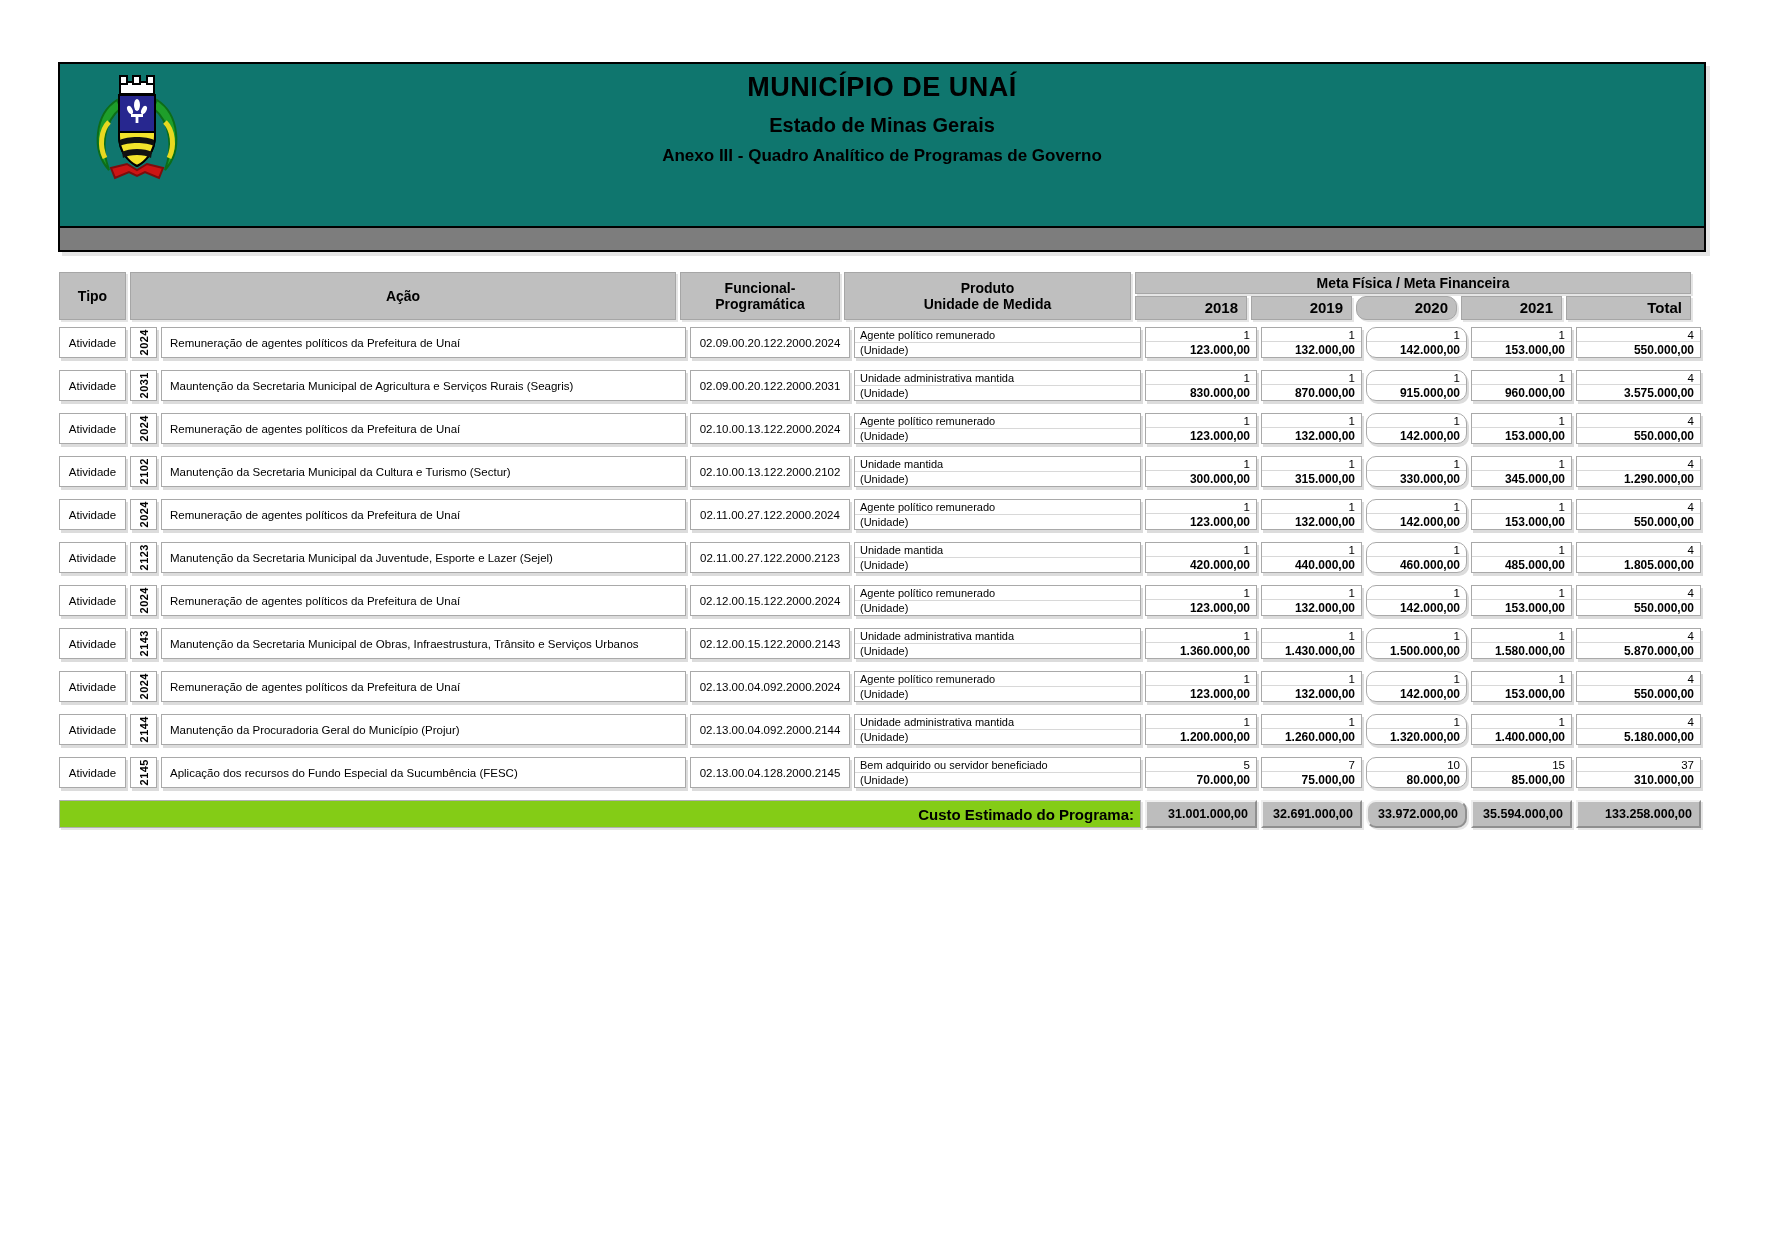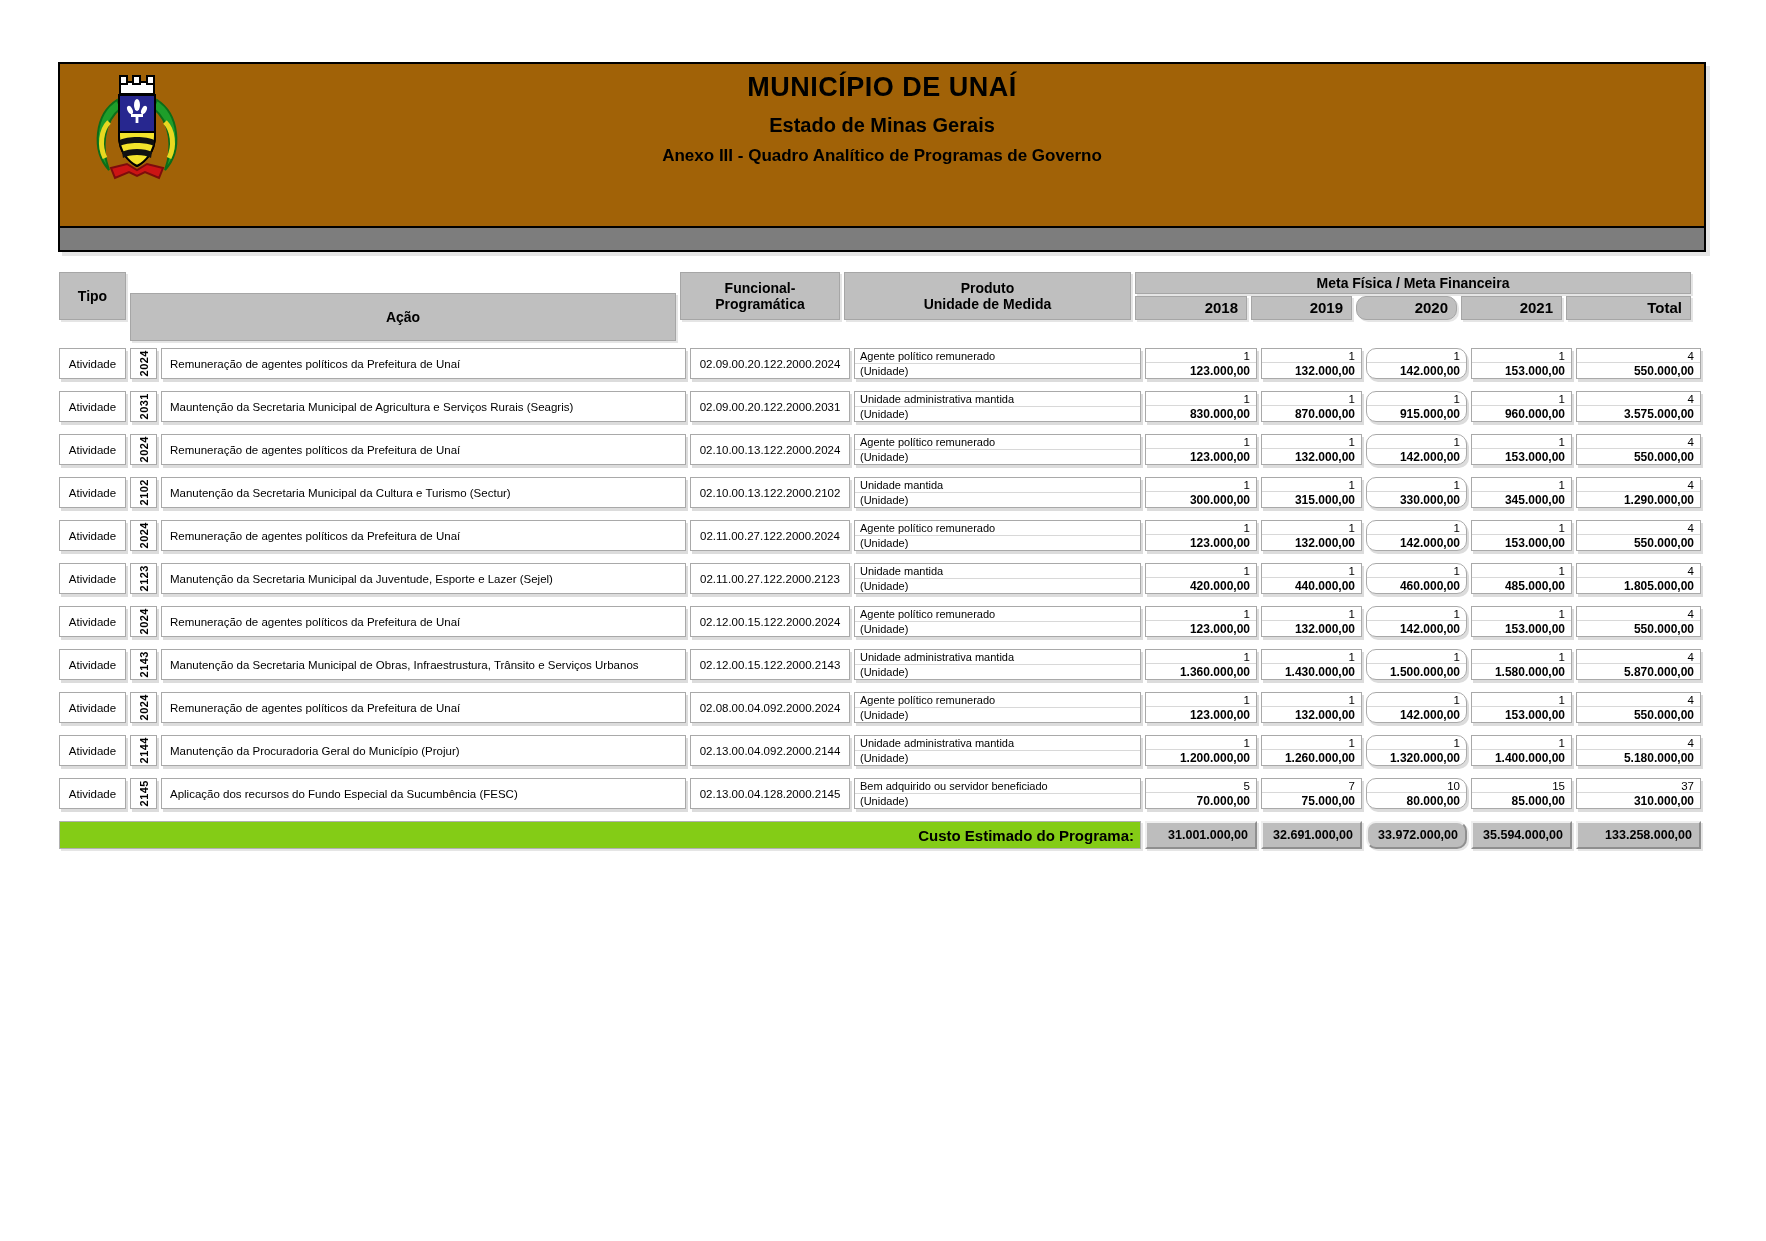--- a/index.html
+++ b/index.html
@@ -2,39 +2,39 @@
 <html><head>
 <meta charset="utf-8">
 <style>
   html,body{margin:0;padding:0;background:#ffffff;}
   *{box-sizing:border-box;}
   body{font-family:"Liberation Sans", sans-serif; color:#000;}
   .page{position:relative;width:1766px;height:1241px;background:#fff;overflow:hidden;}
 
   
   .header-box{position:absolute;left:58px;top:62px;width:1648px;height:190px;
-    border:2px solid #000;background:#a16207;display:flex;flex-direction:column;
+    border:2px solid #000;background:#0f766e;display:flex;flex-direction:column;
     box-shadow:4px 4px 0 rgba(0,0,0,0.10);}
   .header-content{flex:1;position:relative;text-align:center;}
   .logo{position:absolute;left:27px;top:8px;}
   .ht1{margin-top:8px;font-size:27px;font-weight:bold;letter-spacing:0.5px;}
   .ht2{margin-top:11px;font-size:20px;font-weight:bold;}
   .ht3{margin-top:5px;font-size:16px;font-weight:bold;}
   .ht4{margin-top:9px;font-size:17px;font-weight:bold;}
   .gray-strip{height:24px;background:#7d7d7d;border-top:2px solid #000;}
 
   
   .table-wrap{position:absolute;left:59px;top:272px;width:1645px;}
   .thead{display:flex;gap:4px;margin-bottom:7px;}
   .hcell{background:#bfbfbf;border:1px solid #a6a6a6;box-shadow:2px 2px 0 rgba(0,0,0,0.10);
     display:flex;align-items:center;justify-content:center;text-align:center;
     font-weight:bold;font-size:14px;line-height:1.15;}
   .h48{height:48px;}
   .w-tipo{width:67px;} .w-cod{width:27px;} .w-acao{width:525px;} .w-func{width:160px;} .w-prod{width:287px;}
-  .hw-acao{width:546px;margin-top:21px;} .hw-meta{width:556px;display:flex;flex-direction:column;background:none;border:none;box-shadow:none;padding:0;}
+  .hw-acao{width:546px;} .hw-meta{width:556px;display:flex;flex-direction:column;background:none;border:none;box-shadow:none;padding:0;}
   .meta-label{height:22px;margin-bottom:2px;}
   .year-row{display:flex;gap:4px;height:24px;}
   .ycell{justify-content:flex-end;padding-right:8px;font-size:15px;}
   .y0{width:112px;} .y1{width:101px;} .y2{width:101px;border-radius:10px;} .y3{width:101px;} .y4{width:125px;}
 
   .trow{display:flex;gap:4px;margin-bottom:12px;height:31px;}
   .cell{background:#fff;border:1px solid #a9a9a9;box-shadow:2px 3px 0 #dcdcdc;overflow:hidden;}
   .tipo{display:flex;align-items:center;justify-content:center;font-size:11.5px;}
   .codigo{display:flex;align-items:center;justify-content:center;}
   .vert{writing-mode:vertical-rl;transform:rotate(180deg);font-weight:bold;font-size:11px;letter-spacing:0.5px;}
@@ -429,21 +429,21 @@
     <div class="cell tipo w-tipo">
             <span>Atividade</span>
           </div>
     <div class="cell codigo w-cod">
             <span class="vert">2024</span>
           </div>
     <div class="cell acao w-acao">
             <span>Remuneração de agentes políticos da Prefeitura de Unaí</span>
           </div>
     <div class="cell func w-func">
-            <span>02.08.00.04.092.2000.2024</span>
+            <span>02.13.00.04.092.2000.2024</span>
           </div>
     <div class="cell produto w-prod">
       <div class="prod-top">Agente político remunerado</div>
       <div class="prod-bot">(Unidade)</div>
     </div>
   <div class="cell meta y0">
             <div class="fis">1</div>
             <div class="fin">123.000,00</div>
           </div>
           <div class="cell meta y1">

